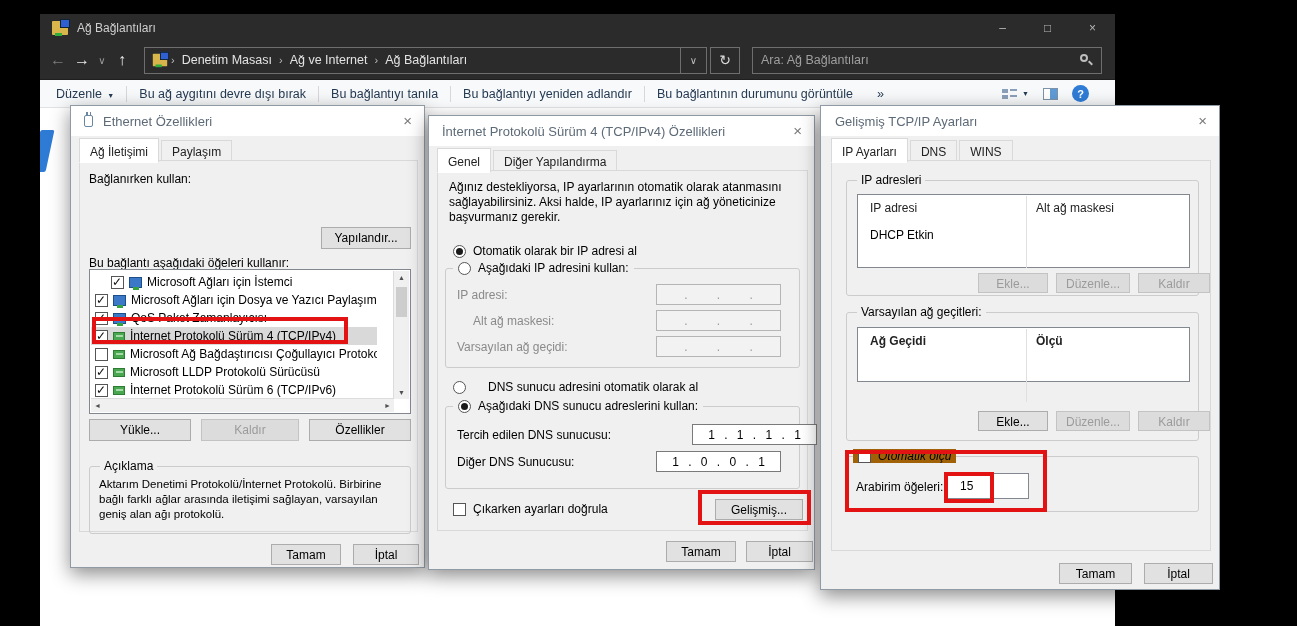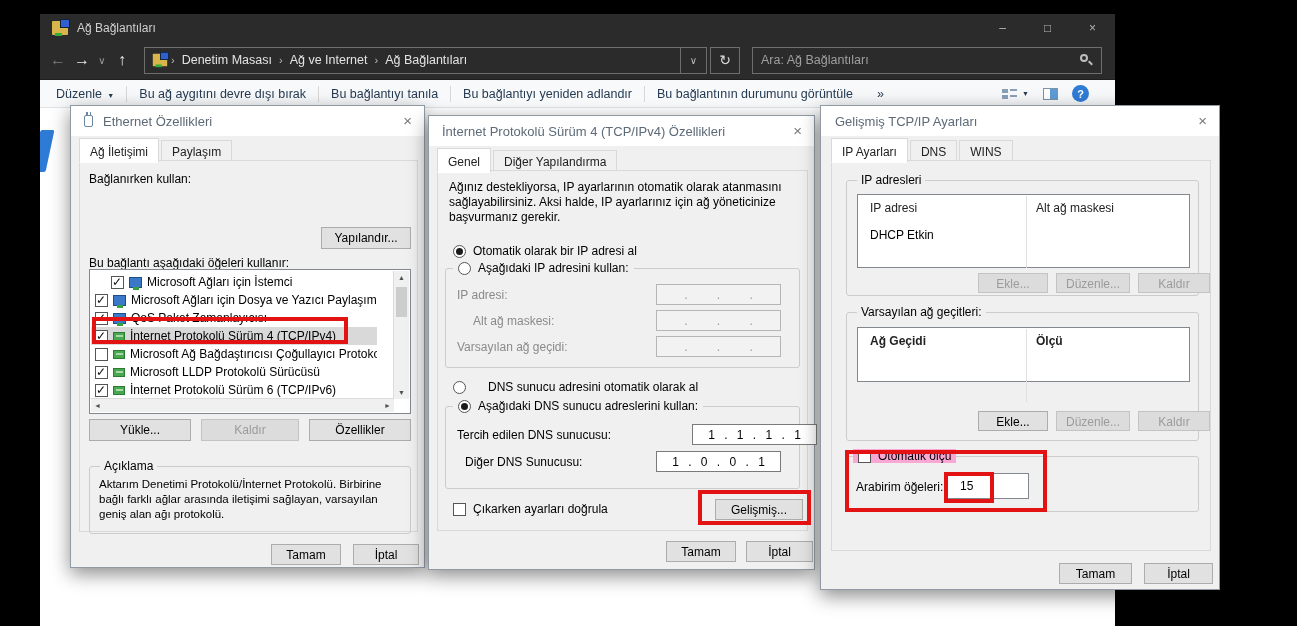--- a/index.html
+++ b/index.html
@@ -307,21 +307,21 @@
       <span>DNS sunucu adresini otomatik olarak al</span>
     </div>
 
     <div class="groupbox" style="left:16px; top:290px; width:355px; height:83px;"></div>
     <div style="position:absolute; left:24px; top:283px; display:flex; align-items:center; gap:7px; background:#f0f0f0; padding:0 5px; z-index:2;">
       <span class="radio selected"></span>
       <span>Aşağıdaki DNS sunucu adreslerini kullan:</span>
     </div>
     <span class="lbl" style="left:28px; top:312px;">Tercih edilen DNS sunucusu:</span>
     <div class="ipbox" style="left:227px; top:308px; width:125px; height:21px; word-spacing:6px;margin-left:36px;">1 . 1 . 1 . 1</div>
-    <span class="lbl" style="left:36px; top:339px;text-align:center;">Diğer DNS Sunucusu:</span>
+    <span class="lbl" style="left:28px; top:339px;text-align:center;">Diğer DNS Sunucusu:</span>
     <div class="ipbox" style="left:227px; top:335px; width:125px; height:21px; word-spacing:6px;">1 . 0 . 0 . 1</div>
 
     <div style="position:absolute; left:24px; top:386px; display:flex; align-items:center; gap:7px;">
       <span class="checkbox"></span>
       <span>Çıkarken ayarları doğrula</span>
     </div>
     <div class="btn" style="left:286px; top:383px; width:88px; height:21px;">Gelişmiş...</div>
 
     <div class="btn" style="left:237px; top:425px; width:70px; height:21px;">Tamam</div>
     <div class="btn" style="left:317px; top:425px; width:67px; height:21px;">İptal</div>
@@ -358,21 +358,21 @@
         <span class="th" style="left:12px;">Ağ Geçidi</span>
         <span class="th" style="left:178px;">Ölçü</span>
         <div class="table-sep" style="left:168px; height:73px;"></div>
       </div>
       <div class="btn" style="left:131px; top:98px; width:70px; height:20px;">Ekle...</div>
       <div class="btn disabled" style="left:209px; top:98px; width:74px; height:20px;">Düzenle...</div>
       <div class="btn disabled" style="left:291px; top:98px; width:72px; height:20px;">Kaldır</div>
     </div>
 
     <div class="groupbox" style="left:25px; top:350px; width:353px; height:56px;"></div>
-    <div style="position:absolute; left:32px; top:343px; display:flex; align-items:center; gap:7px; background:#f9a8d4; padding:0 5px; z-index:2;">
+    <div style="position:absolute; left:32px; top:343px; display:flex; align-items:center; gap:7px; background:#a16207; padding:0 5px; z-index:2;font-style:italic;">
       <span class="checkbox"></span>
       <span>Otomatik ölçü</span>
     </div>
     <span class="lbl" style="left:35px; top:374px;">Arabirim öğeleri:</span>
     <div class="whitebox" style="left:125px; top:367px; width:83px; height:26px; padding:5px 0 0 13px; font-size:12px;">15</div>
 
     <div class="btn" style="left:238px; top:457px; width:73px; height:21px;">Tamam</div>
     <div class="btn" style="left:323px; top:457px; width:69px; height:21px;">İptal</div>
   </div>
 

